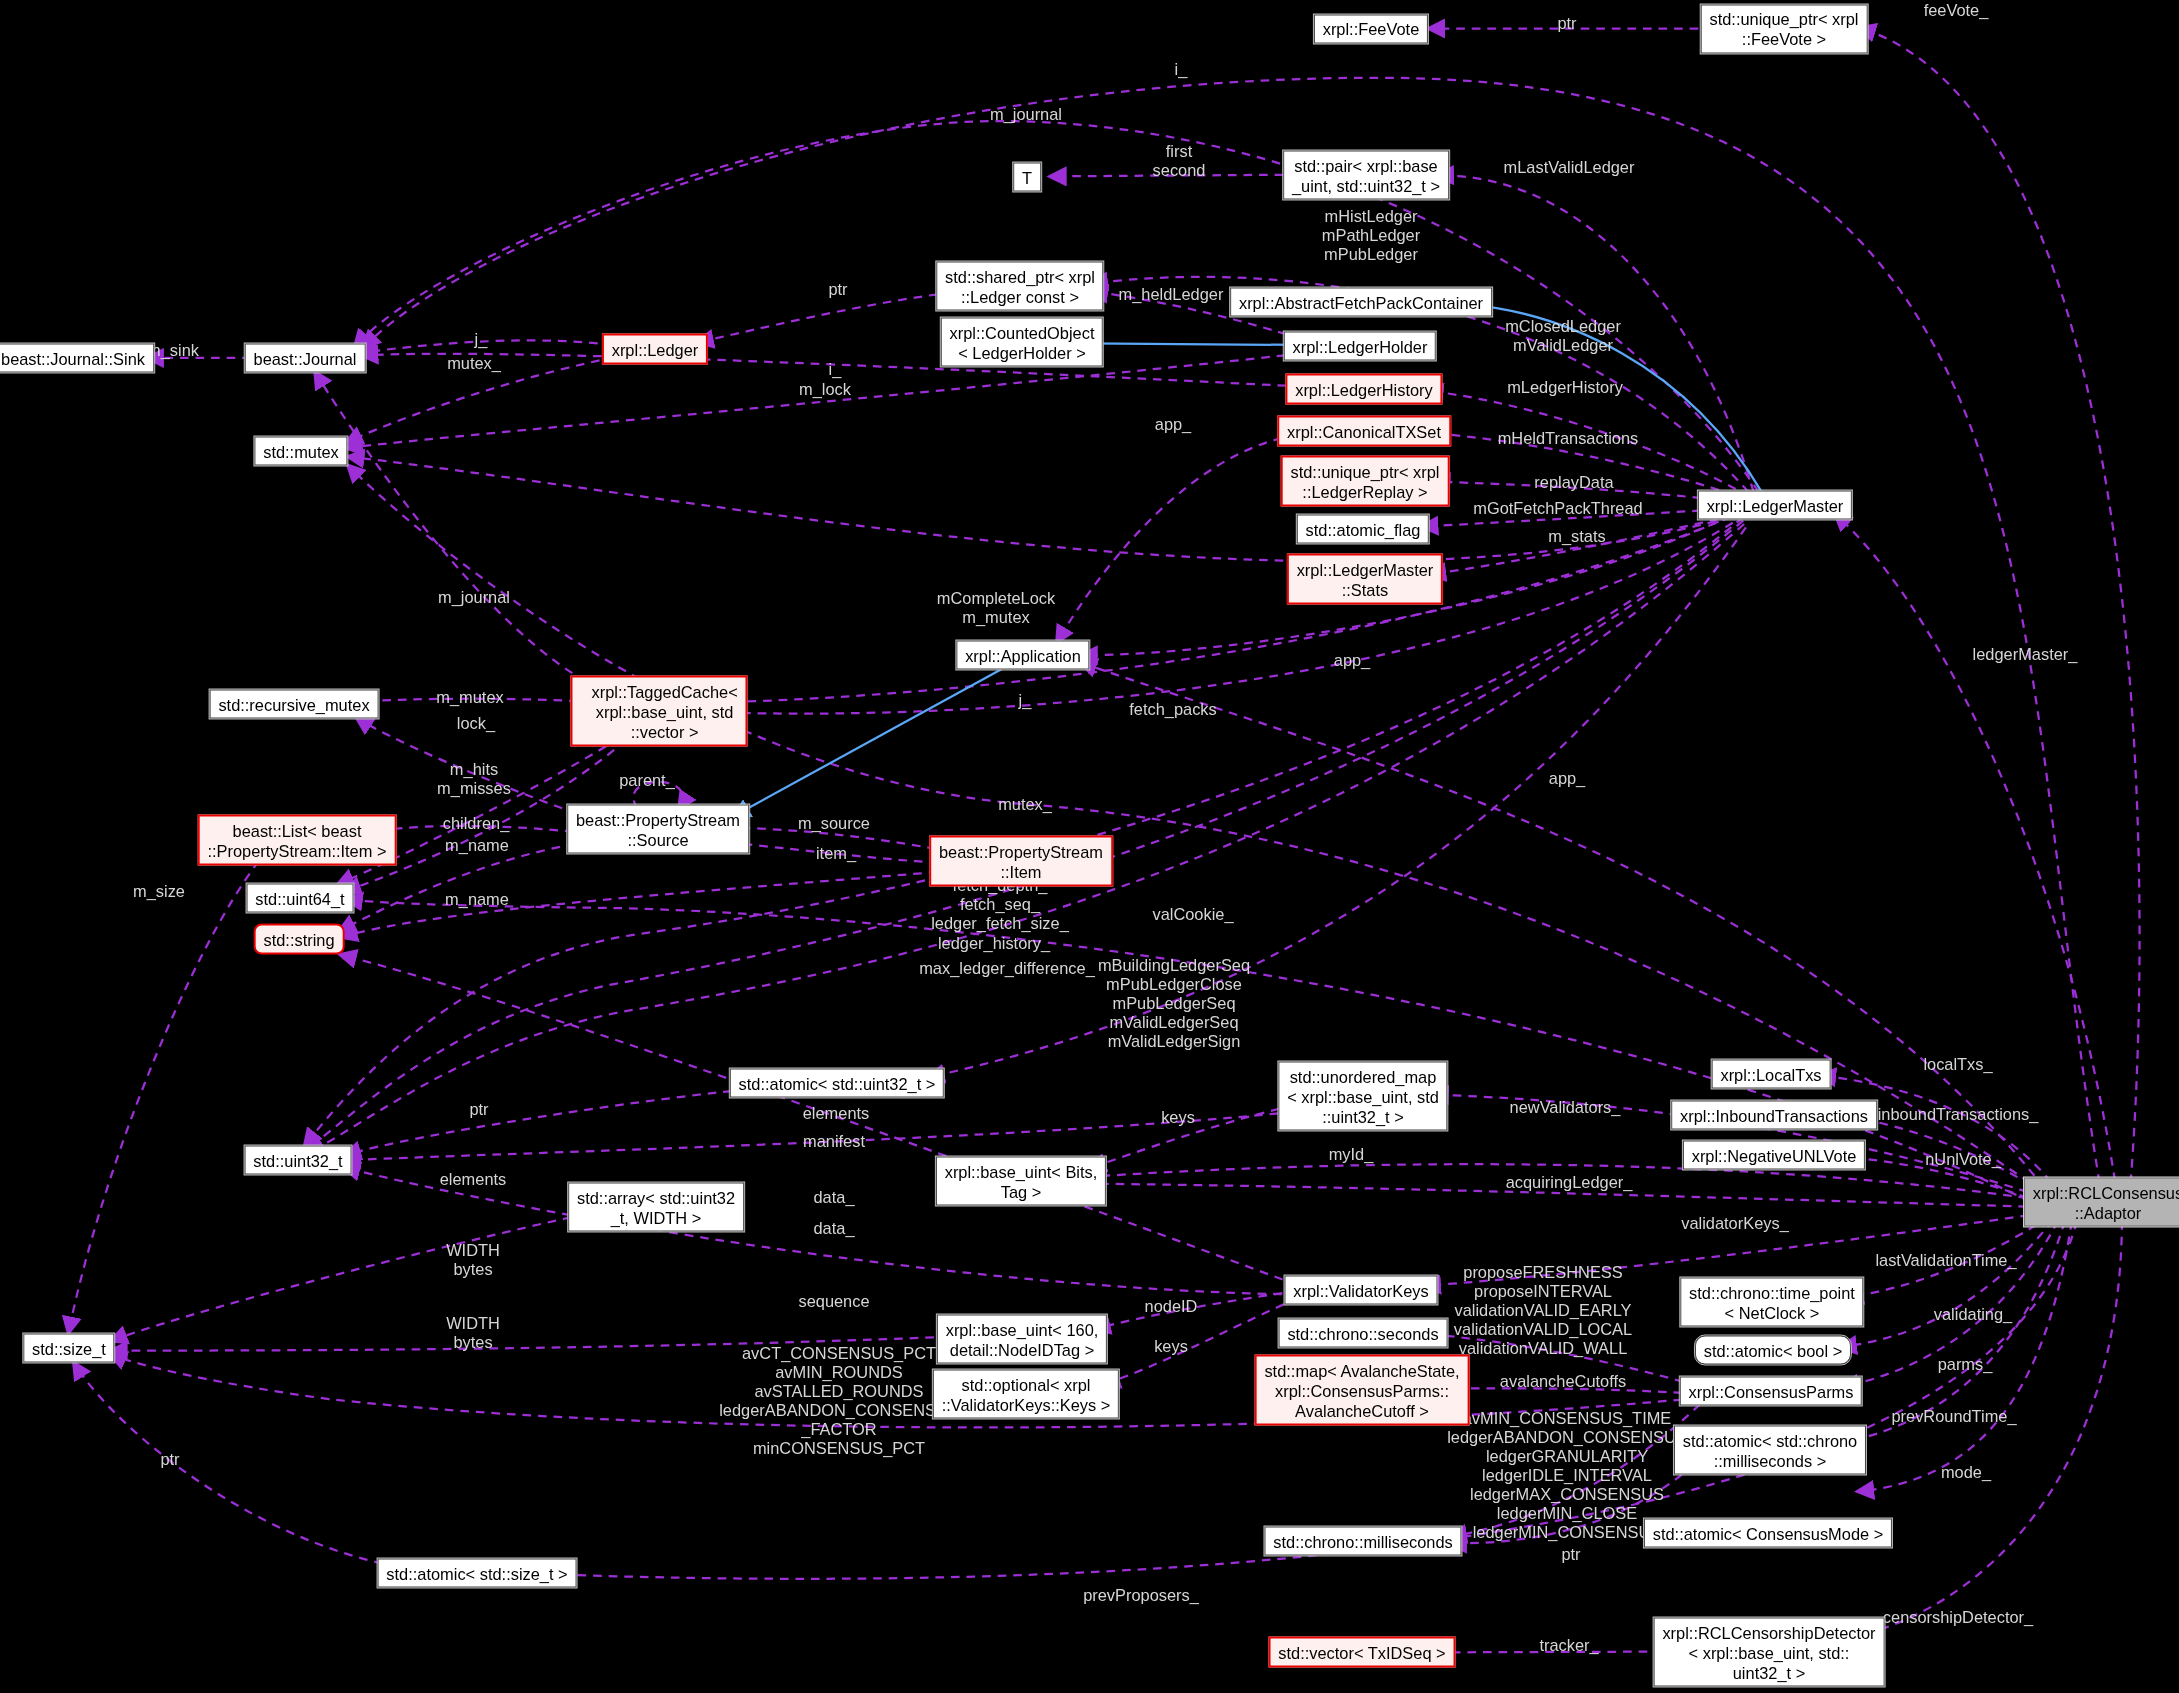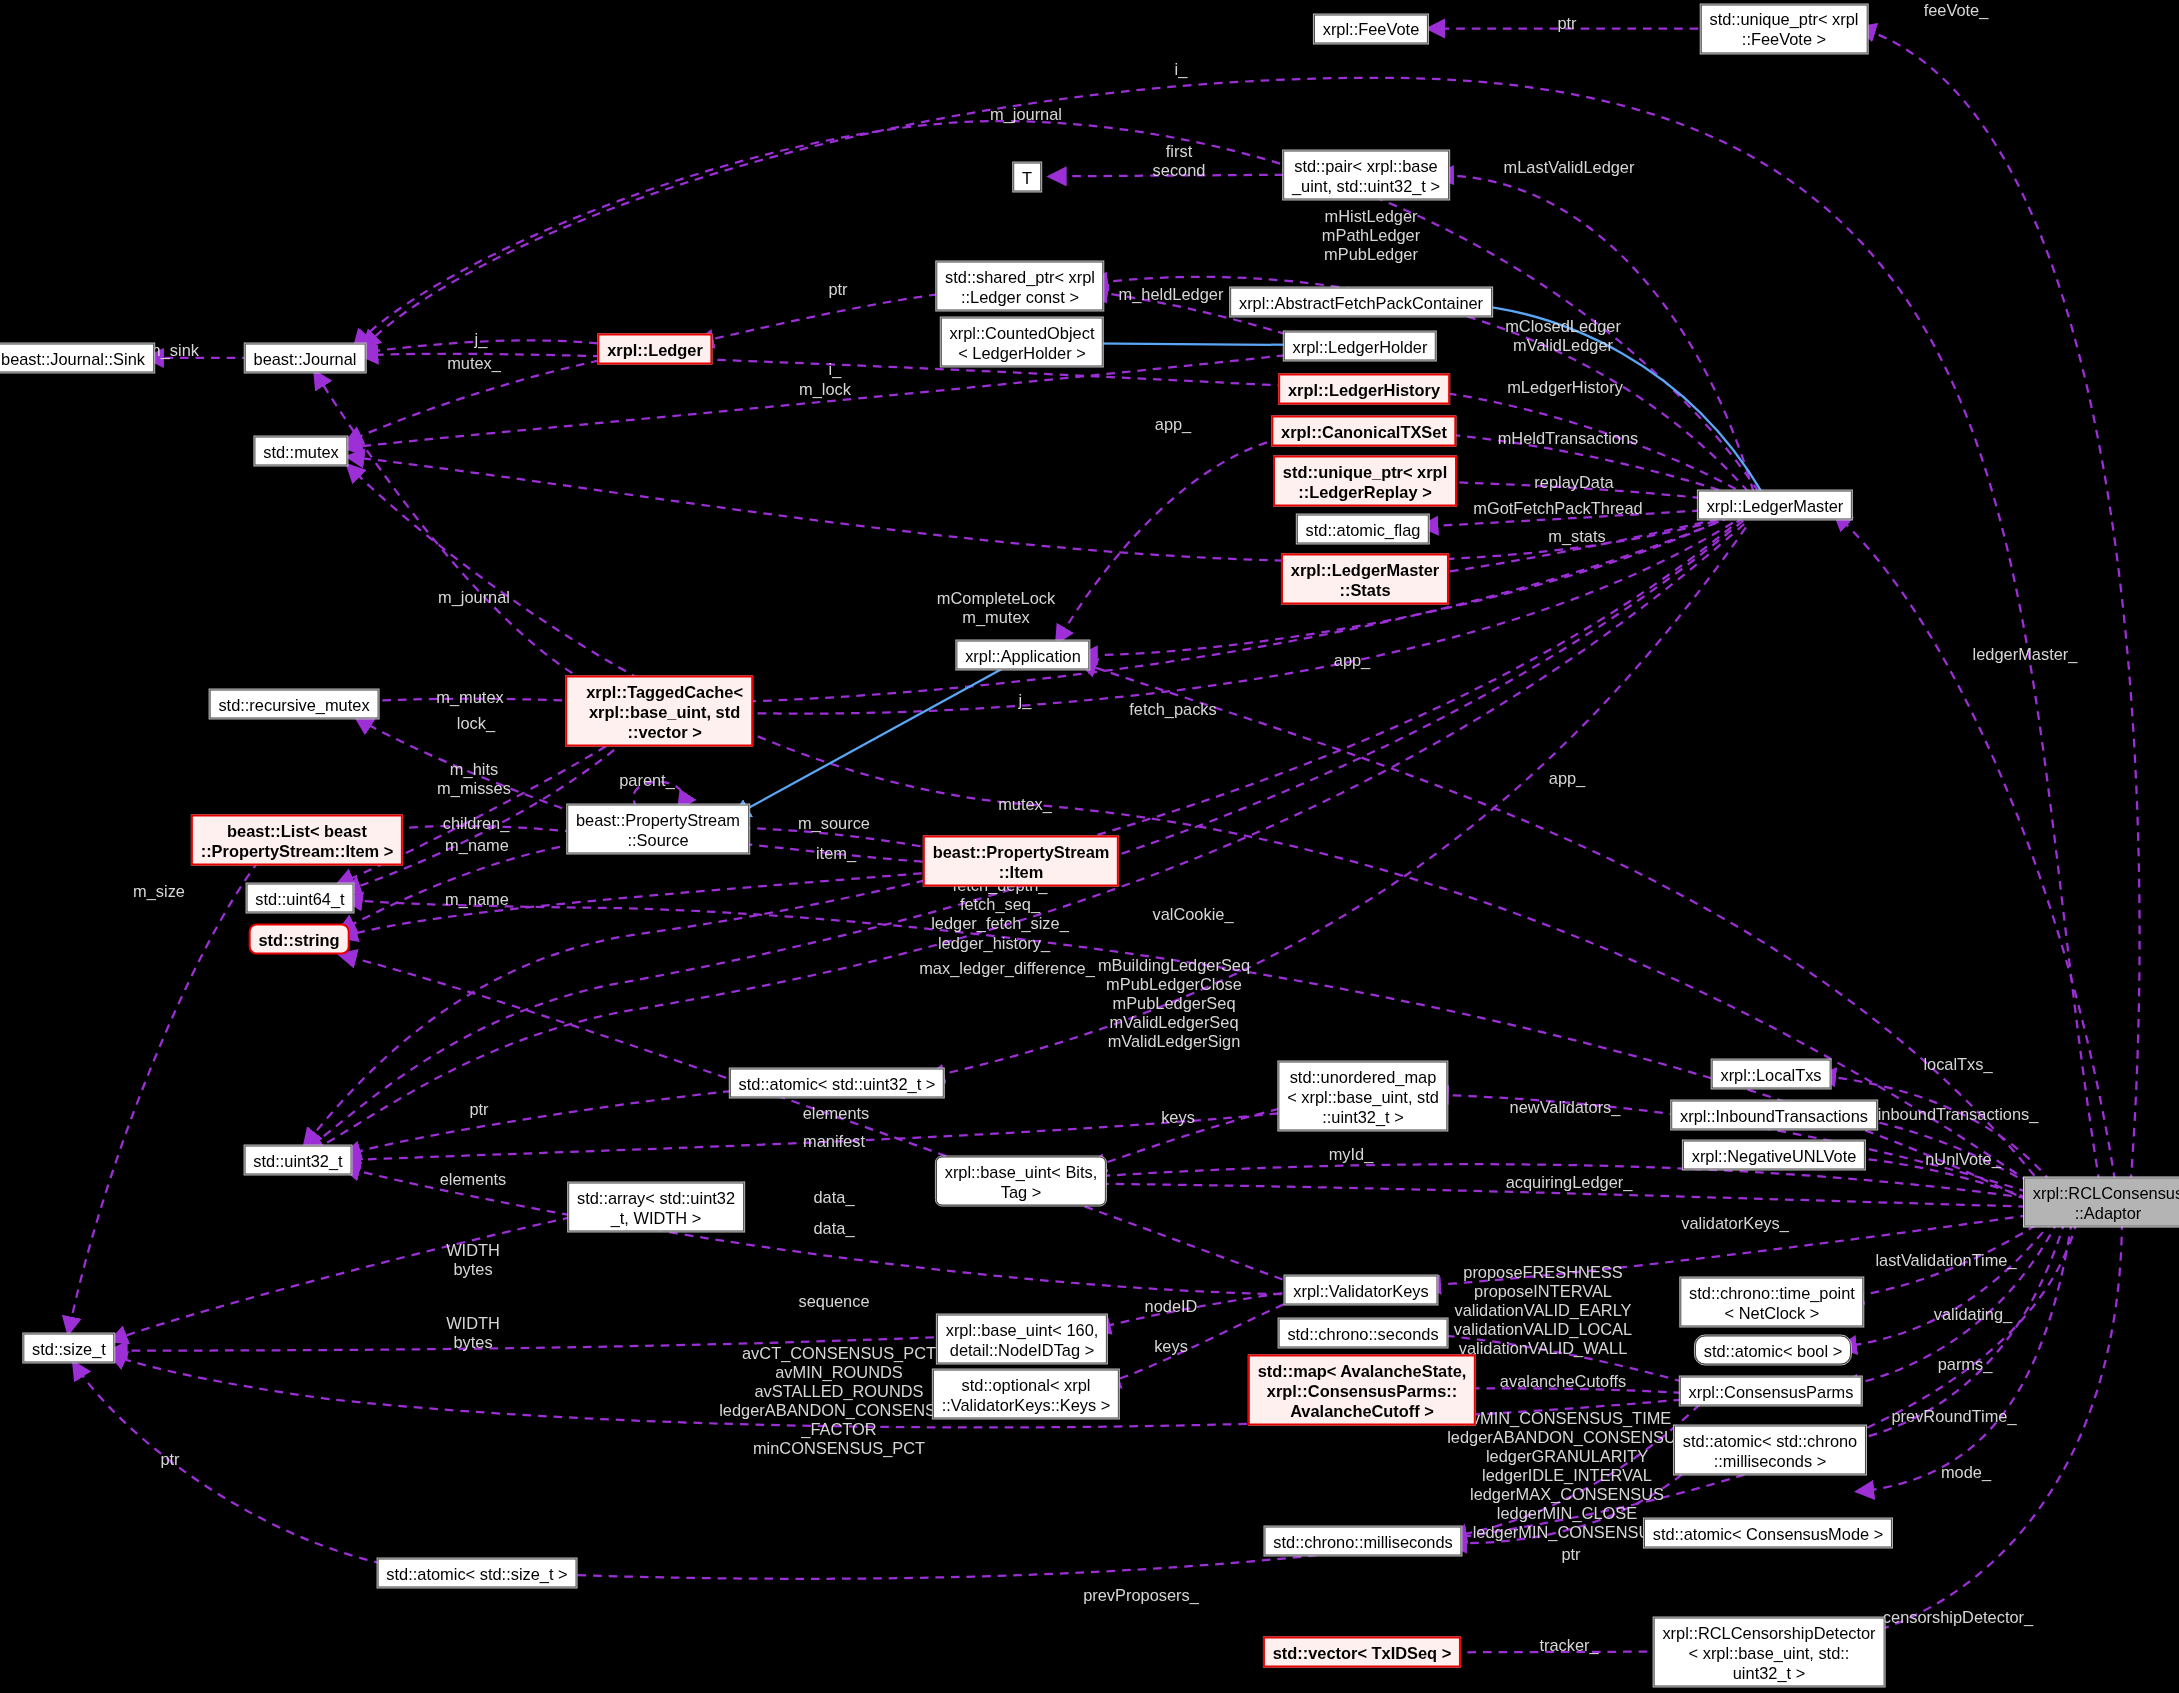--- a/index.html
+++ b/index.html
@@ -5,21 +5,21 @@
   html,body{margin:0;padding:0;background:#000;}
   #canvas{position:relative;width:2180px;height:1693px;background:#000;overflow:hidden;
           font-family:"Liberation Sans","DejaVu Sans",sans-serif;}
   #edges{position:absolute;left:0;top:0;width:2180px;height:1693px;}
   .edge-p{fill:none;stroke:#9d2fd6;stroke-width:2.6;stroke-dasharray:10 8;}
   .edge-b{fill:none;stroke:#5ba7f7;stroke-width:2.6;}
   .node{position:absolute;transform:translate(-50%,-50%);background:#ffffff;
         border:1.7px solid #3f3f3f;outline:1.7px solid #b9b9b9;color:#000;
         font-size:16.4px;line-height:20px;padding:3.5px 7.8px;text-align:center;
         white-space:pre-line;z-index:3;}
-  .node.red{background:#fdf0ee;border:2.6px solid #eb0000;outline:none;font-weight:bold;}
+  .node.red{background:#fdf0ee;border:2.6px solid #eb0000;outline:none;}
   .node.main{background:#b4b4b4;border:1.7px solid #6e6e6e;outline:1.7px solid #d9d9d9;}
   .elabel{position:absolute;transform:translate(-50%,-50%);color:#d6d6d6;
           font-size:16.4px;line-height:19px;text-align:center;white-space:pre-line;z-index:2;}
 </style>
 </head>
 <body>
 
 <div id="canvas">
   <svg id="edges" viewBox="0 0 2521 1958" xmlns="http://www.w3.org/2000/svg">
     <defs>
@@ -149,21 +149,21 @@
       <div class="node" style="left: 300px; top: 898px;">std::uint64_t</div>
       <div class="node red" style="left: 299px; top: 939px; border-radius: 8px;">std::string</div>
       <div class="node" style="left: 837px; top: 1083px;">std::atomic&lt; std::uint32_t &gt;</div>
       <div class="node" style="left: 1363px; top: 1096px;">std::unordered_map
 &lt; xrpl::base_uint, std
 ::uint32_t &gt;</div>
       <div class="node" style="left: 1771px; top: 1074px;">xrpl::LocalTxs</div>
       <div class="node" style="left: 1774px; top: 1115px;">xrpl::InboundTransactions</div>
       <div class="node" style="left: 1774px; top: 1155px;">xrpl::NegativeUNLVote</div>
       <div class="node" style="left: 298px; top: 1160px;">std::uint32_t</div>
-      <div class="node" style="left: 1021px; top: 1181px; border-radius: 6px;">xrpl::base_uint&lt; Bits,
+      <div class="node" style="left: 1021px; top: 1181px;">xrpl::base_uint&lt; Bits,
 Tag &gt;</div>
       <div class="node" style="left: 656px; top: 1207px;">std::array&lt; std::uint32
 _t, WIDTH &gt;</div>
       <div class="node main" style="left: 2108px; top: 1202px;">xrpl::RCLConsensus
 ::Adaptor</div>
       <div class="node" style="left: 1361px; top: 1290px;">xrpl::ValidatorKeys</div>
       <div class="node" style="left: 1363px; top: 1333px;">std::chrono::seconds</div>
       <div class="node" style="left: 1772px; top: 1302px;">std::chrono::time_point
 &lt; NetClock &gt;</div>
       <div class="node" style="left: 1773px; top: 1350px; border-radius: 10px;">std::atomic&lt; bool &gt;</div>

